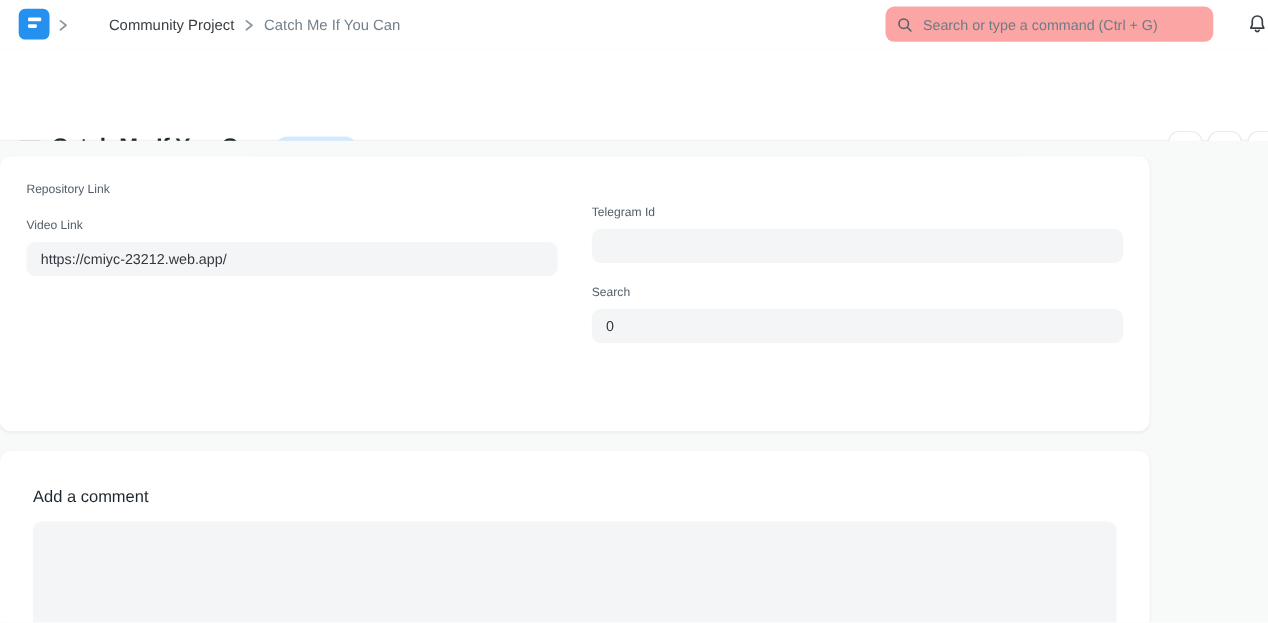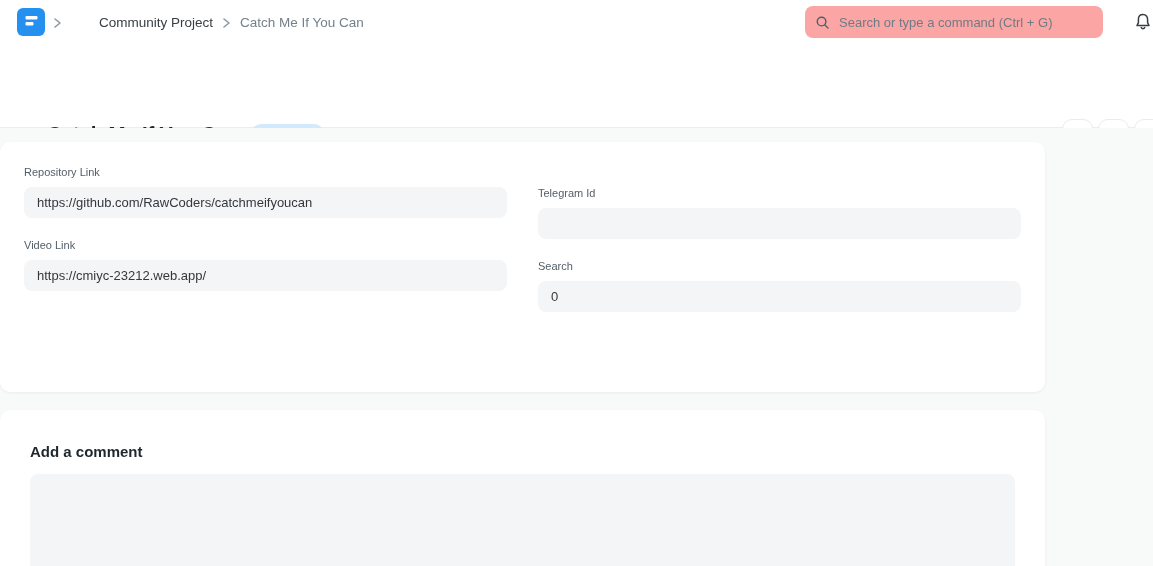--- a/index.html
+++ b/index.html
@@ -93,21 +93,21 @@
     display: block; font-size: 11px; color: #525e68; margin-bottom: 9px;
   }
   .field input {
     width: 100%; box-sizing: border-box; height: 31px;
     background: #f4f5f6; border: none; outline: none; border-radius: 8px;
     padding: 0 13px; font-family: "Liberation Sans", sans-serif;
     font-size: 13px; color: #32383e;
   }
 
   .comment-card { left: 233px; top: 410px; width: 1045px; height: 320px; box-sizing: border-box; padding: 0 30px; }
-  .comment-heading { margin: 33px 0 0 0; font-size: 15px; font-weight: 700; color: #1f272e; }
+  .comment-heading { margin: 33px 0 0 0; font-size: 15px; font-weight: 400; color: #1f272e; }
   .comment-box {
     margin-top: 14px; width: 100%; box-sizing: border-box; height: 220px;
     background: #f4f5f6; border: none; outline: none; border-radius: 8px;
     resize: none; font-family: "Liberation Sans", sans-serif; font-size: 13px;
     color: #32383e; padding: 10px 13px;
   }
 
   svg { display: block; }
 </style>
 </head>
@@ -193,21 +193,20 @@
     </button>
   </section>
 
   <div class="content-bg">
 
     <div class="card form-card" style="left:0;top:14px;">
       <div class="form-grid">
         <div class="form-col">
           <div class="field">
             <label class="field-label">Repository Link</label>
-            <input type="text" value="https://github.com/RawCoders/catchmeifyoucan" style="">
           </div>
           <div class="field">
             <label class="field-label">Video Link</label>
             <input type="text" value="https://cmiyc-23212.web.app/" style="">
           </div>
         </div>
         <div class="form-col">
           <div class="field">
           </div>
           <div class="field">

